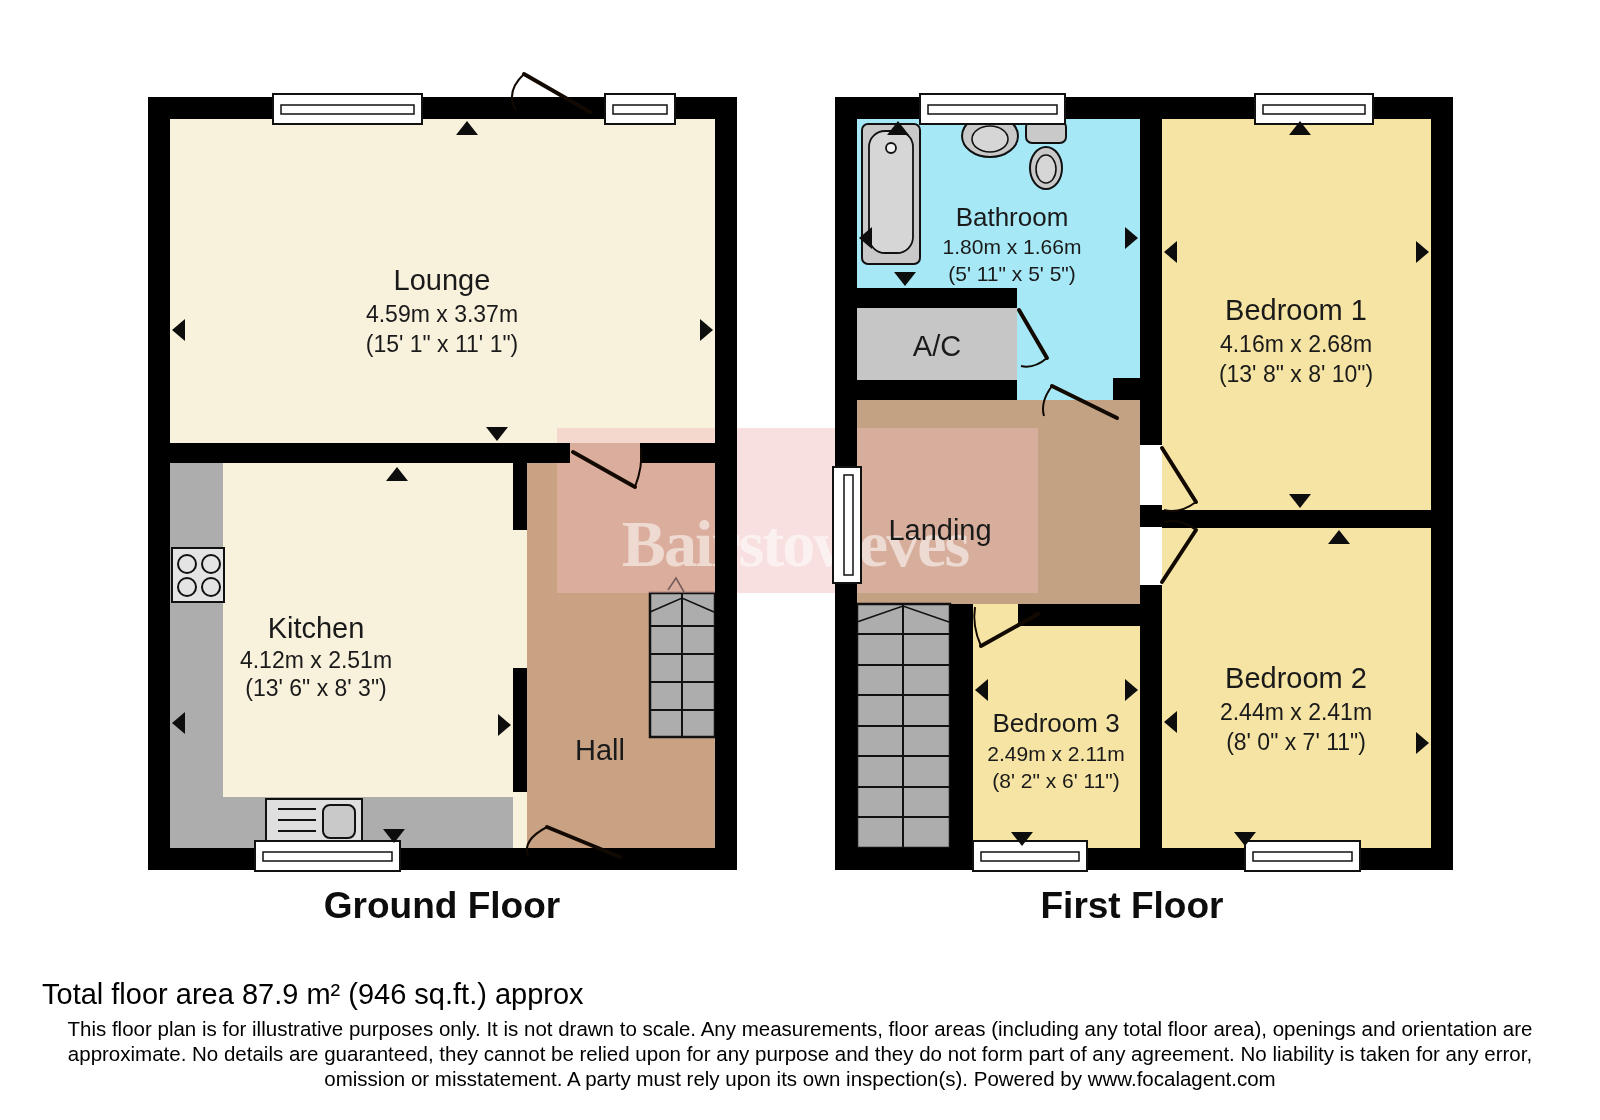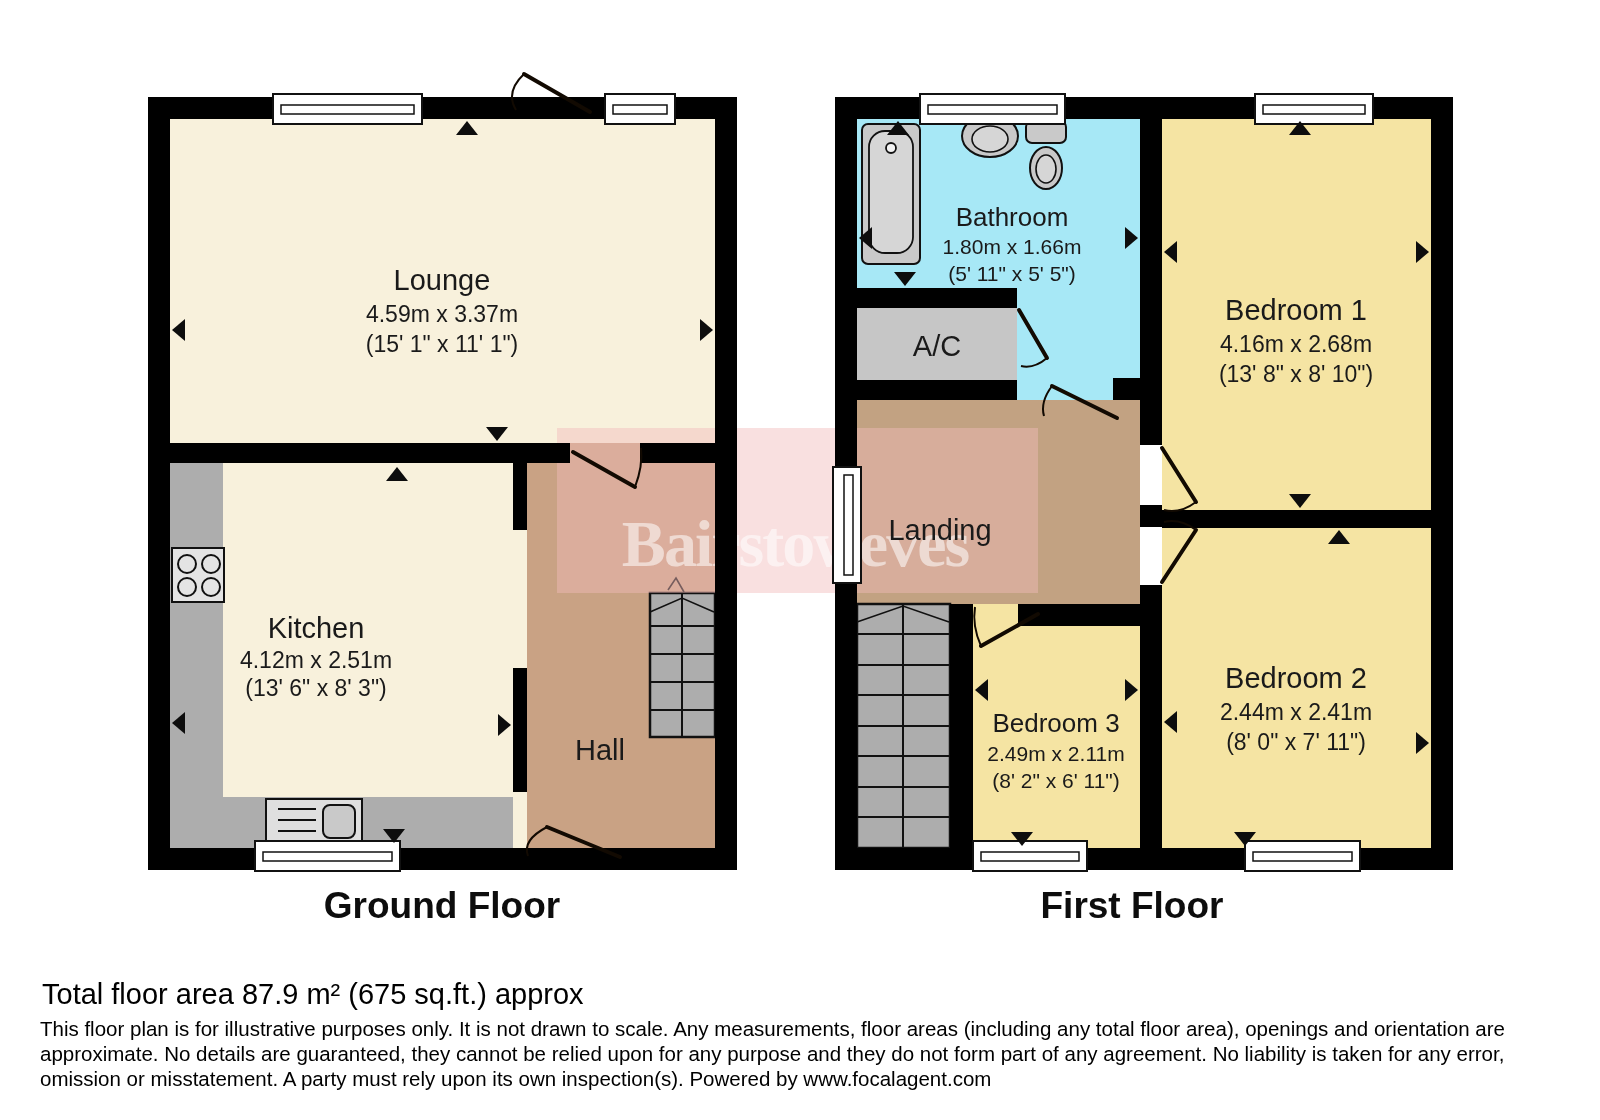--- a/index.html
+++ b/index.html
@@ -13,21 +13,21 @@
   .floor-caption{font-size:37px;font-weight:bold;fill:#0d0d0d;}
   .wm-text{font-family:"Liberation Serif", serif;font-weight:bold;font-size:66px;
            fill:#ffffff;fill-opacity:0.55;letter-spacing:-2px;}
   .leaf{stroke:#120a02;stroke-width:4;stroke-linecap:round;fill:none;}
   .arc{stroke:#120a02;stroke-width:2;fill:none;}
   .stair-line{stroke:#111;stroke-width:2;}
   .chevron{stroke:#111;stroke-width:1.6;fill:none;}
   .fixture{stroke:#111;stroke-width:2;}
   .footer-total{position:absolute;left:42px;top:978px;font-size:29px;color:#000;}
   .footer-disclaimer{position:absolute;left:40px;top:1016px;width:1520px;
-           font-size:20.5px;line-height:25px;color:#000;}
+           font-size:20.5px;line-height:25px;text-align:center;color:#000;}
 </style>
 </head>
 <body>
 
 <div class="canvas">
 <svg width="1600" height="1120" viewBox="0 0 1600 1120">
 
   <g>
 
     <rect x="170" y="119" width="545" height="324" fill="#F8F1DC"></rect>
@@ -260,15 +260,15 @@
 
     <text x="1056" y="732" class="room-name-sm">Bedroom 3</text>
     <text x="1056" y="761" class="room-dim-sm">2.49m x 2.11m</text>
     <text x="1056" y="788" class="room-dim-sm">(8' 2" x 6' 11")</text>
   </g>
 
   <text x="442" y="918" text-anchor="middle" class="floor-caption">Ground Floor</text>
   <text x="1132" y="918" text-anchor="middle" class="floor-caption">First Floor</text>
 </svg>
 
-<div class="footer-total">Total floor area 87.9 m² (675 sq.ft.) approx</div>
+<div class="footer-total">Total floor area 87.9 m² (946 sq.ft.) approx</div>
 <div class="footer-disclaimer">This floor plan is for illustrative purposes only. It is not drawn to scale. Any measurements, floor areas (including any total floor area), openings and orientation are approximate. No details are guaranteed, they cannot be relied upon for any purpose and they do not form part of any agreement. No liability is taken for any error, omission or misstatement. A party must rely upon its own inspection(s). Powered by www.focalagent.com</div>
 </div>
 
 </body></html>

